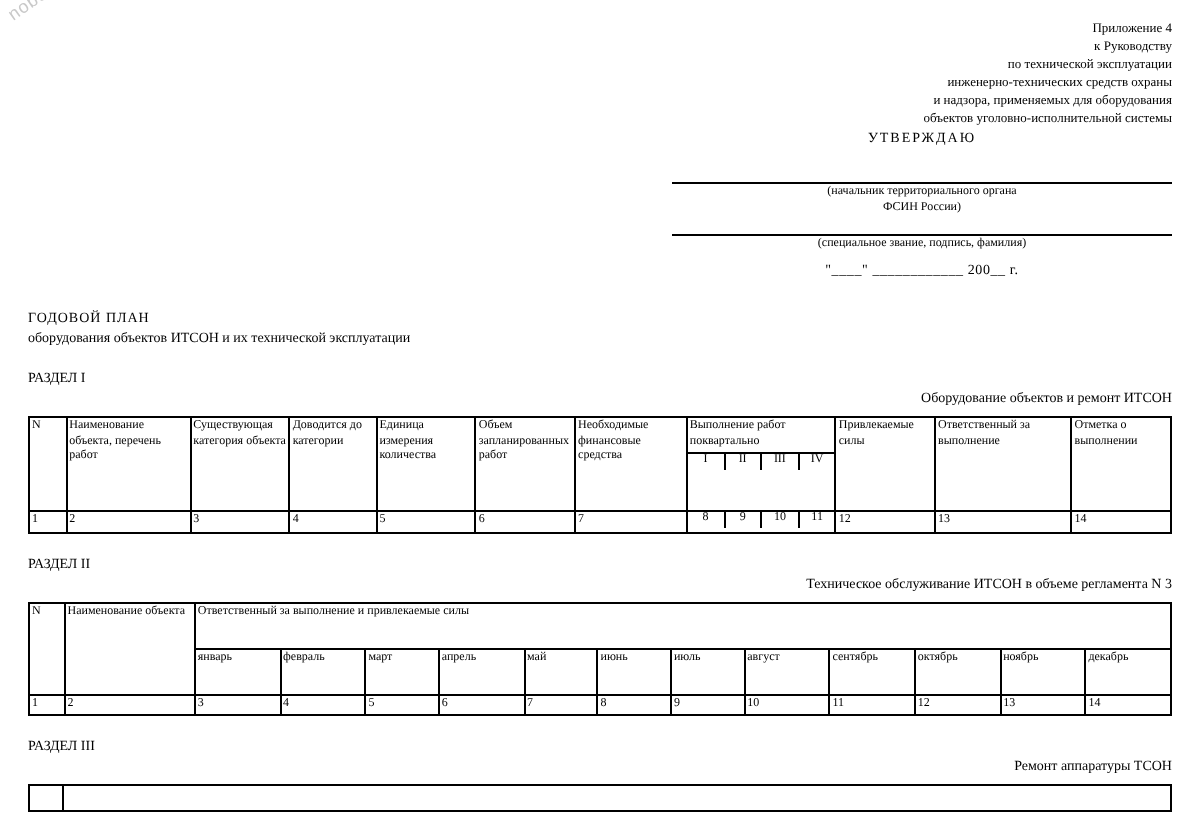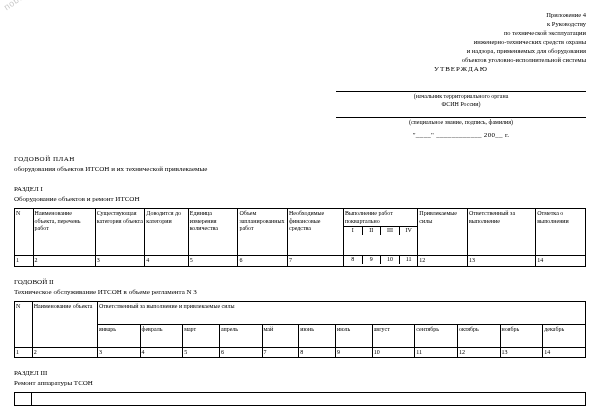--- a/index.html
+++ b/index.html
@@ -76,21 +76,21 @@
     line-height: 10px;
     margin-top: 14px;
   }
   .plan-title .l1 { letter-spacing: 0.5px; }
   .section-title {
     font-size: 7px;
     margin-top: 10px;
     line-height: 10px;
   }
   .section-sub {
-    text-align: left;
+    text-align: right;
     font-size: 7px;
     line-height: 10px;
   }
   table {
     border-collapse: collapse;
     width: 100%;
     margin-top: 4px;
     table-layout: fixed;
   }
   table td, table th {
@@ -155,21 +155,21 @@
       <div class="caption">(начальник территориального органа</div>
       <div class="caption">ФСИН России)</div>
       <div class="rule-line"></div>
       <div class="caption">(специальное звание, подпись, фамилия)</div>
       <div class="date-line">"____" ____________ 200__ г.</div>
     </div>
   </div>
 
   <div class="plan-title">
     <div class="l1">ГОДОВОЙ ПЛАН</div>
-    <div>оборудования объектов ИТСОН и их технической привлекаемые</div>
+    <div>оборудования объектов ИТСОН и их технической эксплуатации</div>
   </div>
 
   <div class="section-title">РАЗДЕЛ I</div>
   <div class="section-sub">Оборудование объектов и ремонт ИТСОН</div>
 
   <table class="t1">
     <colgroup>
       <col style="width:3%">
       <col style="width:10%">
       <col style="width:8%">
@@ -222,21 +222,21 @@
             <span>11</span>
           </span>
         </td>
         <td class="num">12</td>
         <td class="num">13</td>
         <td class="num">14</td>
       </tr>
     </tbody>
   </table>
 
-  <div class="section-title">ГОДОВОЙ II</div>
+  <div class="section-title">РАЗДЕЛ II</div>
   <div class="section-sub">Техническое обслуживание ИТСОН в объеме регламента N 3</div>
 
   <table class="t2">
     <colgroup>
       <col style="width:3%">
       <col style="width:11%">
       <col style="width:7.2%">
       <col style="width:7.2%">
       <col style="width:6.2%">
       <col style="width:7.2%">

